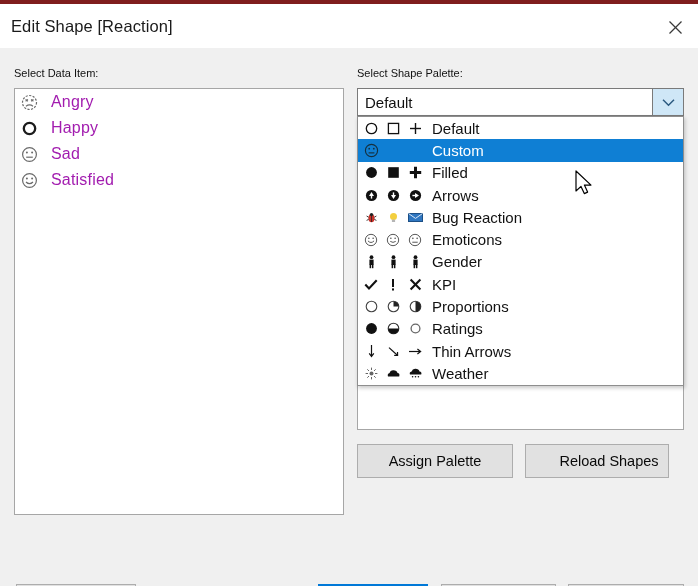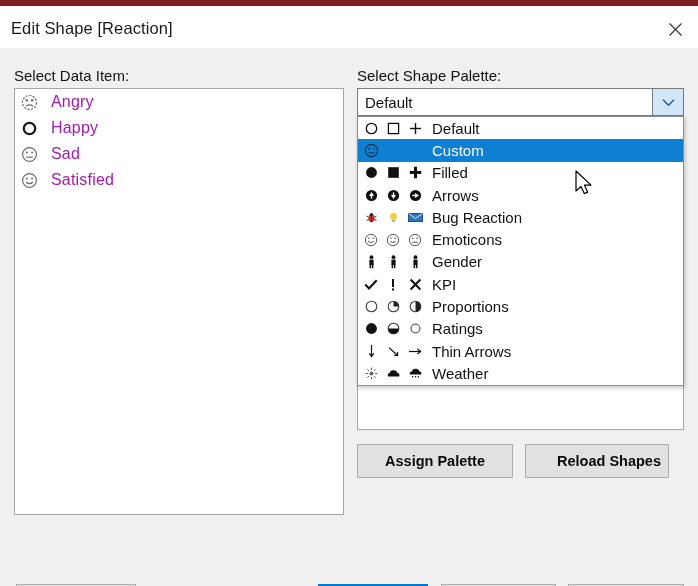--- a/index.html
+++ b/index.html
@@ -17,21 +17,21 @@
     position: relative;
     -webkit-font-smoothing: antialiased;
   }
 
   
   .titlebar {
     position: absolute;
     left: 0; top: 0;
     width: 698px; height: 48px;
     background: #ffffff;
-    border-top: 6px solid #7f1d1d;
+    border-top: 4px solid #7f1d1d;
   }
   .titlebar .title {
     position: absolute;
     left: 11px; top: 13px;
     font-size: 16.5px;
     color: #1a1a1a;
     letter-spacing: 0.1px;
     white-space: nowrap;
   }
   .titlebar .closebtn {
@@ -48,21 +48,21 @@
   
   .content {
     position: absolute;
     left: 0; top: 48px;
     width: 698px; height: 538px;
     background: #f0f0f0;
   }
 
   .section-label {
     position: absolute;
-    font-size: 15px;
+    font-size: 11px;
     color: #111;
     white-space: nowrap;
   }
 
   
   .listbox {
     position: absolute;
     background: #ffffff;
     border: 1px solid #a6a6a6;
     box-sizing: border-box;
@@ -176,21 +176,20 @@
     border: 1px solid #adadad;
     box-sizing: border-box;
     font-family: "Liberation Sans", sans-serif;
     font-size: 14.5px;
     color: #0a0a0a;
     display: flex;
     align-items: center;
     justify-content: center;
     cursor: default;
     padding: 0;
-    font-weight: bold;
   }
   .btn.default-btn {
     border: 2px solid #0078d7;
   }
 
   #assign-palette-btn { left: 357px; top: 396px; width: 156px; height: 34px; }
   #reload-shapes-btn  { left: 525px; top: 396px; width: 144px; height: 34px; padding-left: 24px; }
 
   #reset-btn  { left: 16px;  top: 536px; width: 120px; height: 34px; }
   #ok-btn     { left: 318px; top: 536px; width: 110px; height: 35px; }

